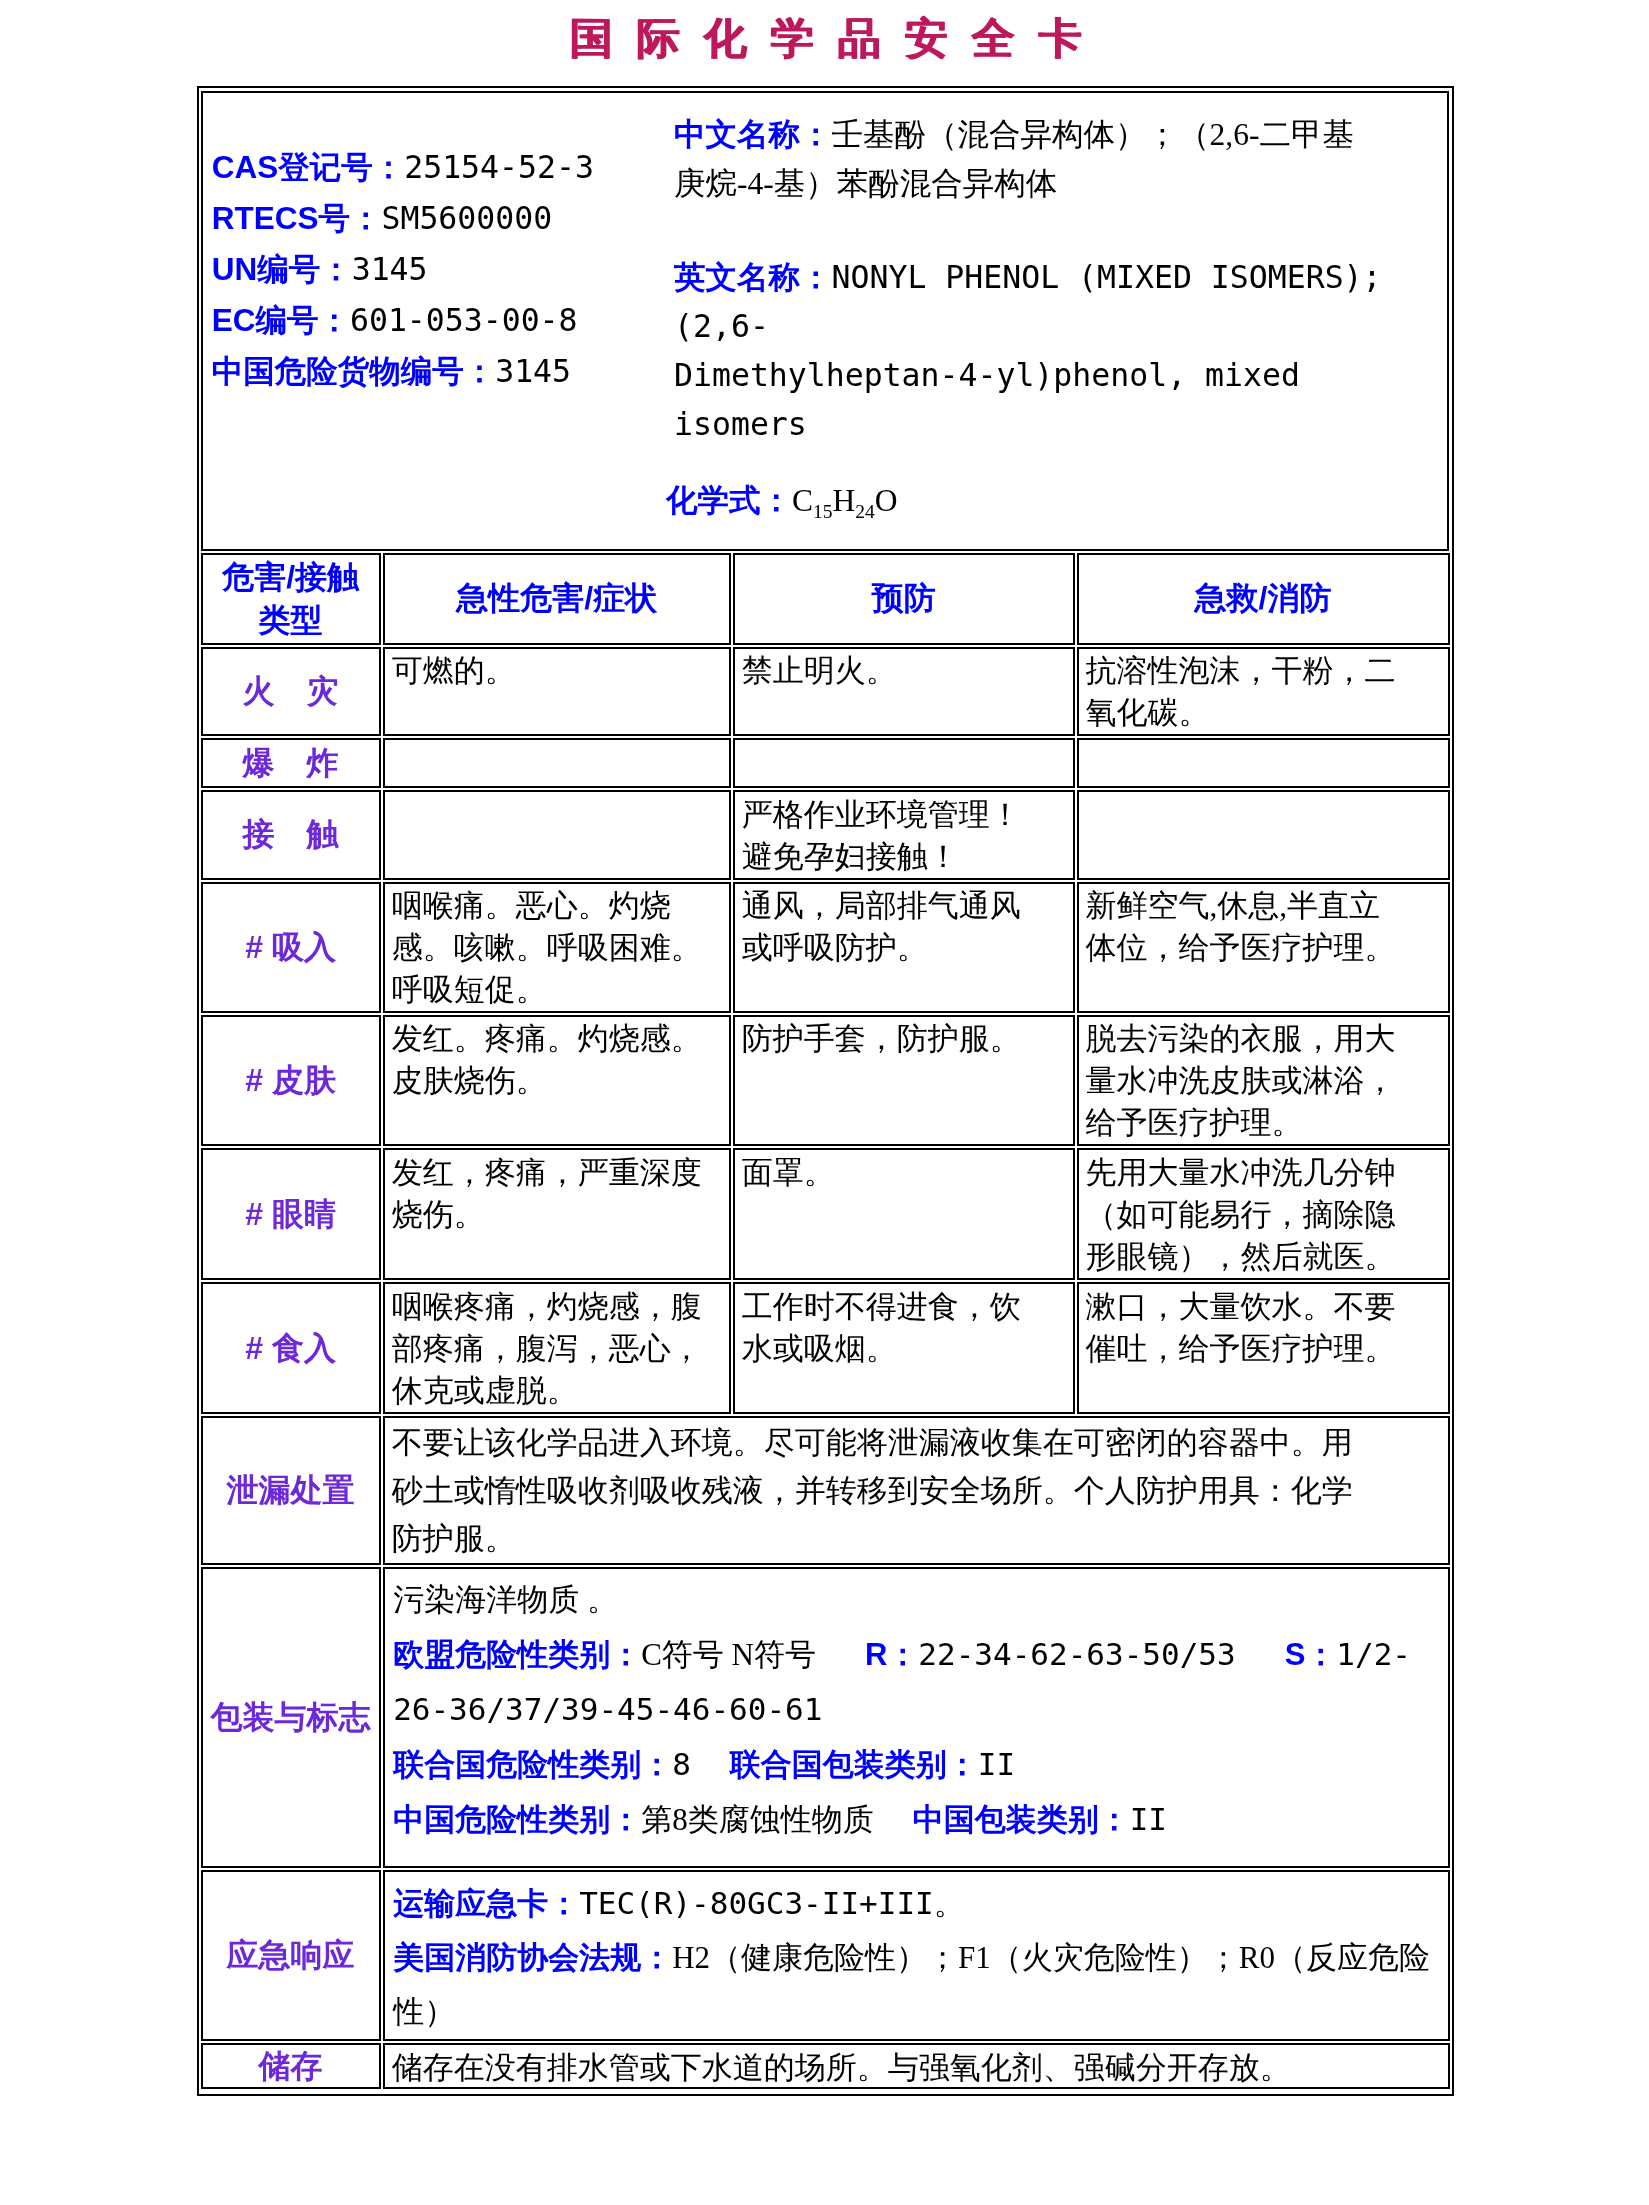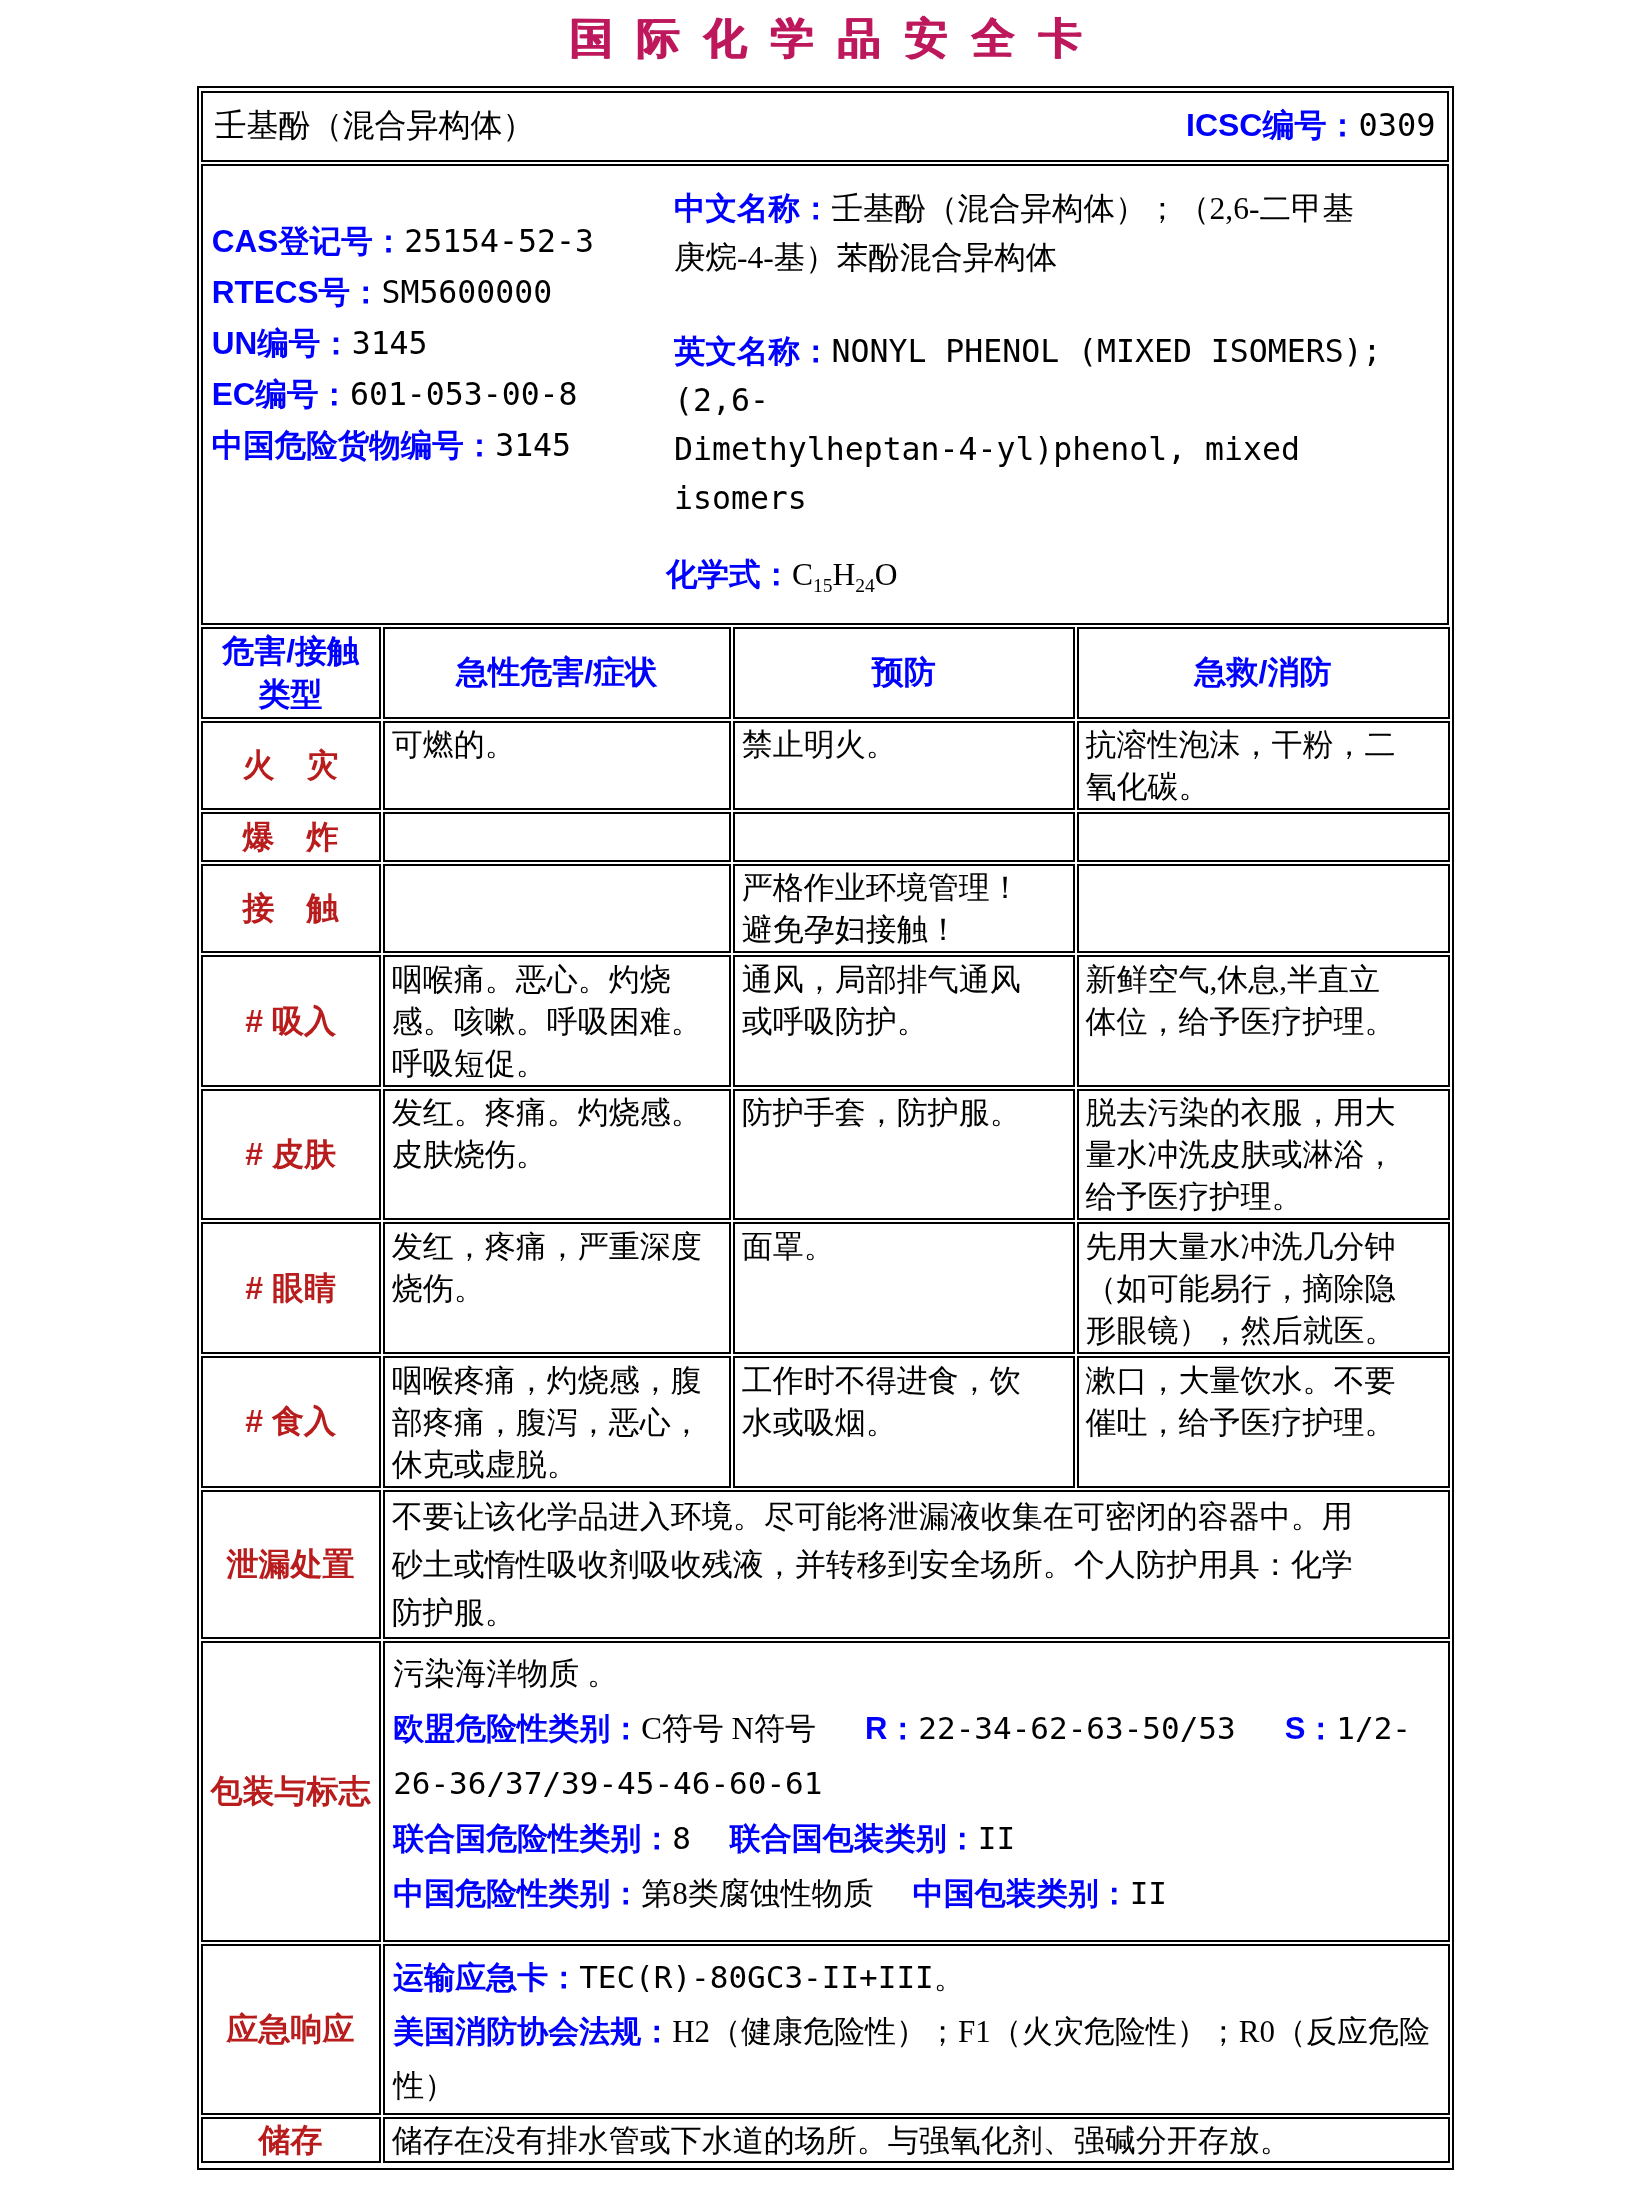--- a/index.html
+++ b/index.html
@@ -84,21 +84,21 @@
     color: #0000ff;
     font-family: "Liberation Sans", "DejaVu Sans", sans-serif;
     font-size: 32px;
     font-weight: bold;
     text-align: center;
     vertical-align: middle;
     white-space: pre-line;
     line-height: 43px;
   }
   td.rowlbl {
-    color: #b91c1c;
+    color: #6d28d9;
     font-family: "Liberation Sans", "DejaVu Sans", sans-serif;
     font-size: 32px;
     font-weight: bold;
     text-align: center;
     vertical-align: middle;
     line-height: 41px;
     padding: 0 2.8px;
   }
   td.body {
     vertical-align: top;
@@ -127,24 +127,20 @@
   tr.h-emerg     { height: 157px; }
   tr.h-store     { height: 46px; }
 </style>
 </head>
 <body>
 
 <h1 class="page-title">国际化学品安全卡</h1>
 
 <div class="card">
 
-  <div class="box row-head">
-    <span>壬基酚（混合异构体）</span>
-    <span class="icsc"><span class="lbl">ICSC编号：</span><span class="mono">0309</span></span>
-  </div>
 
   <div class="box row-id">
     <div class="idgrid">
       <div class="id-left">
         <div class="id-line"><span class="lbl">CAS登记号：</span><span class="mono">25154-52-3</span></div>
         <div class="id-line"><span class="lbl">RTECS号：</span><span class="mono">SM5600000</span></div>
         <div class="id-line"><span class="lbl">UN编号：</span><span class="mono">3145</span></div>
         <div class="id-line"><span class="lbl">EC编号：</span><span class="mono">601-053-00-8</span></div>
         <div class="id-line"><span class="lbl">中国危险货物编号：</span><span class="mono">3145</span></div>
       </div>

